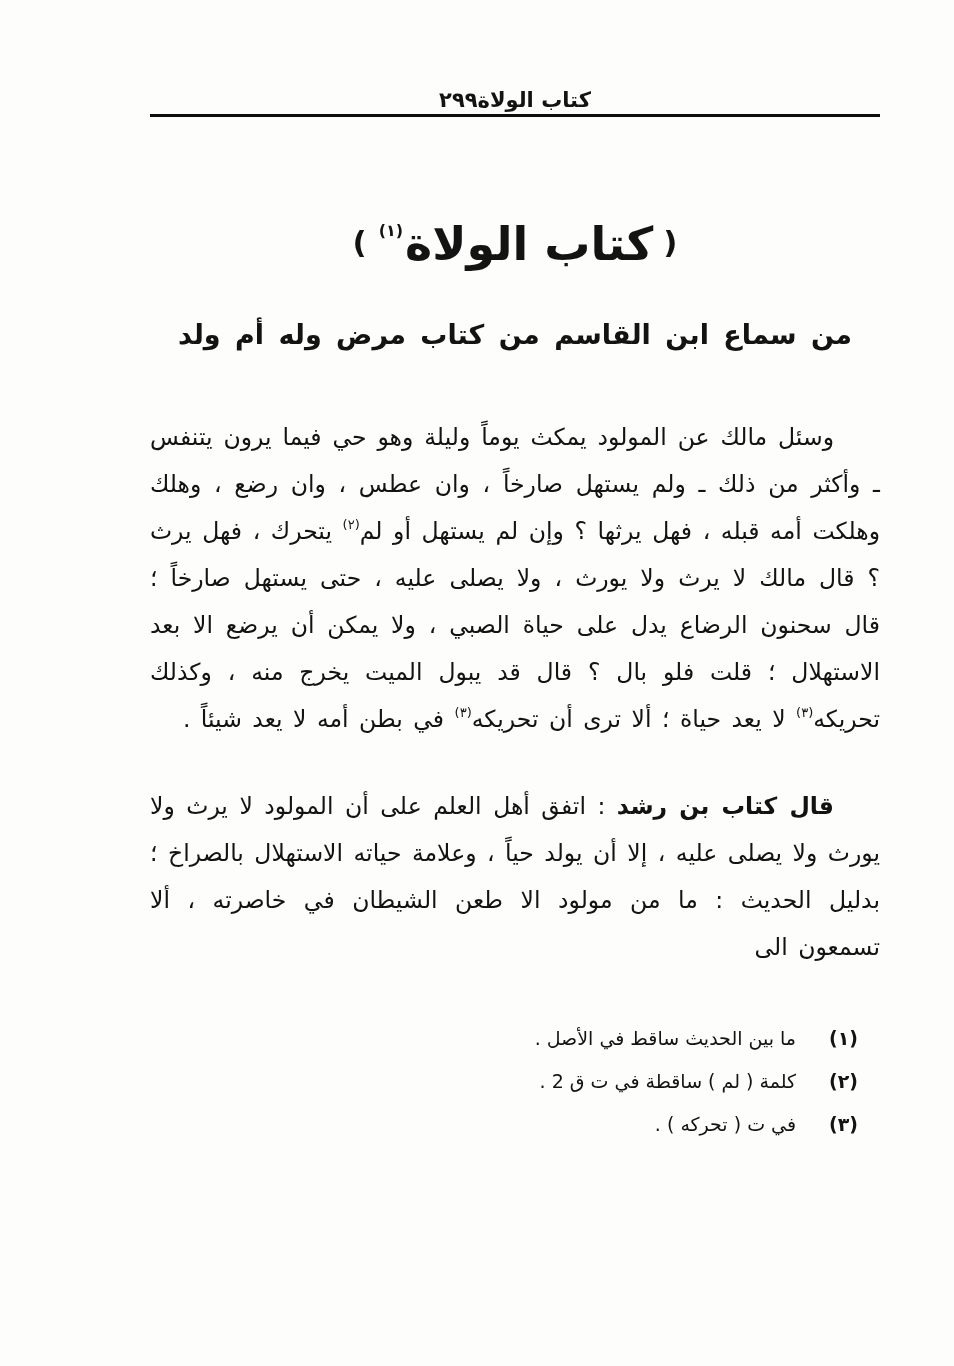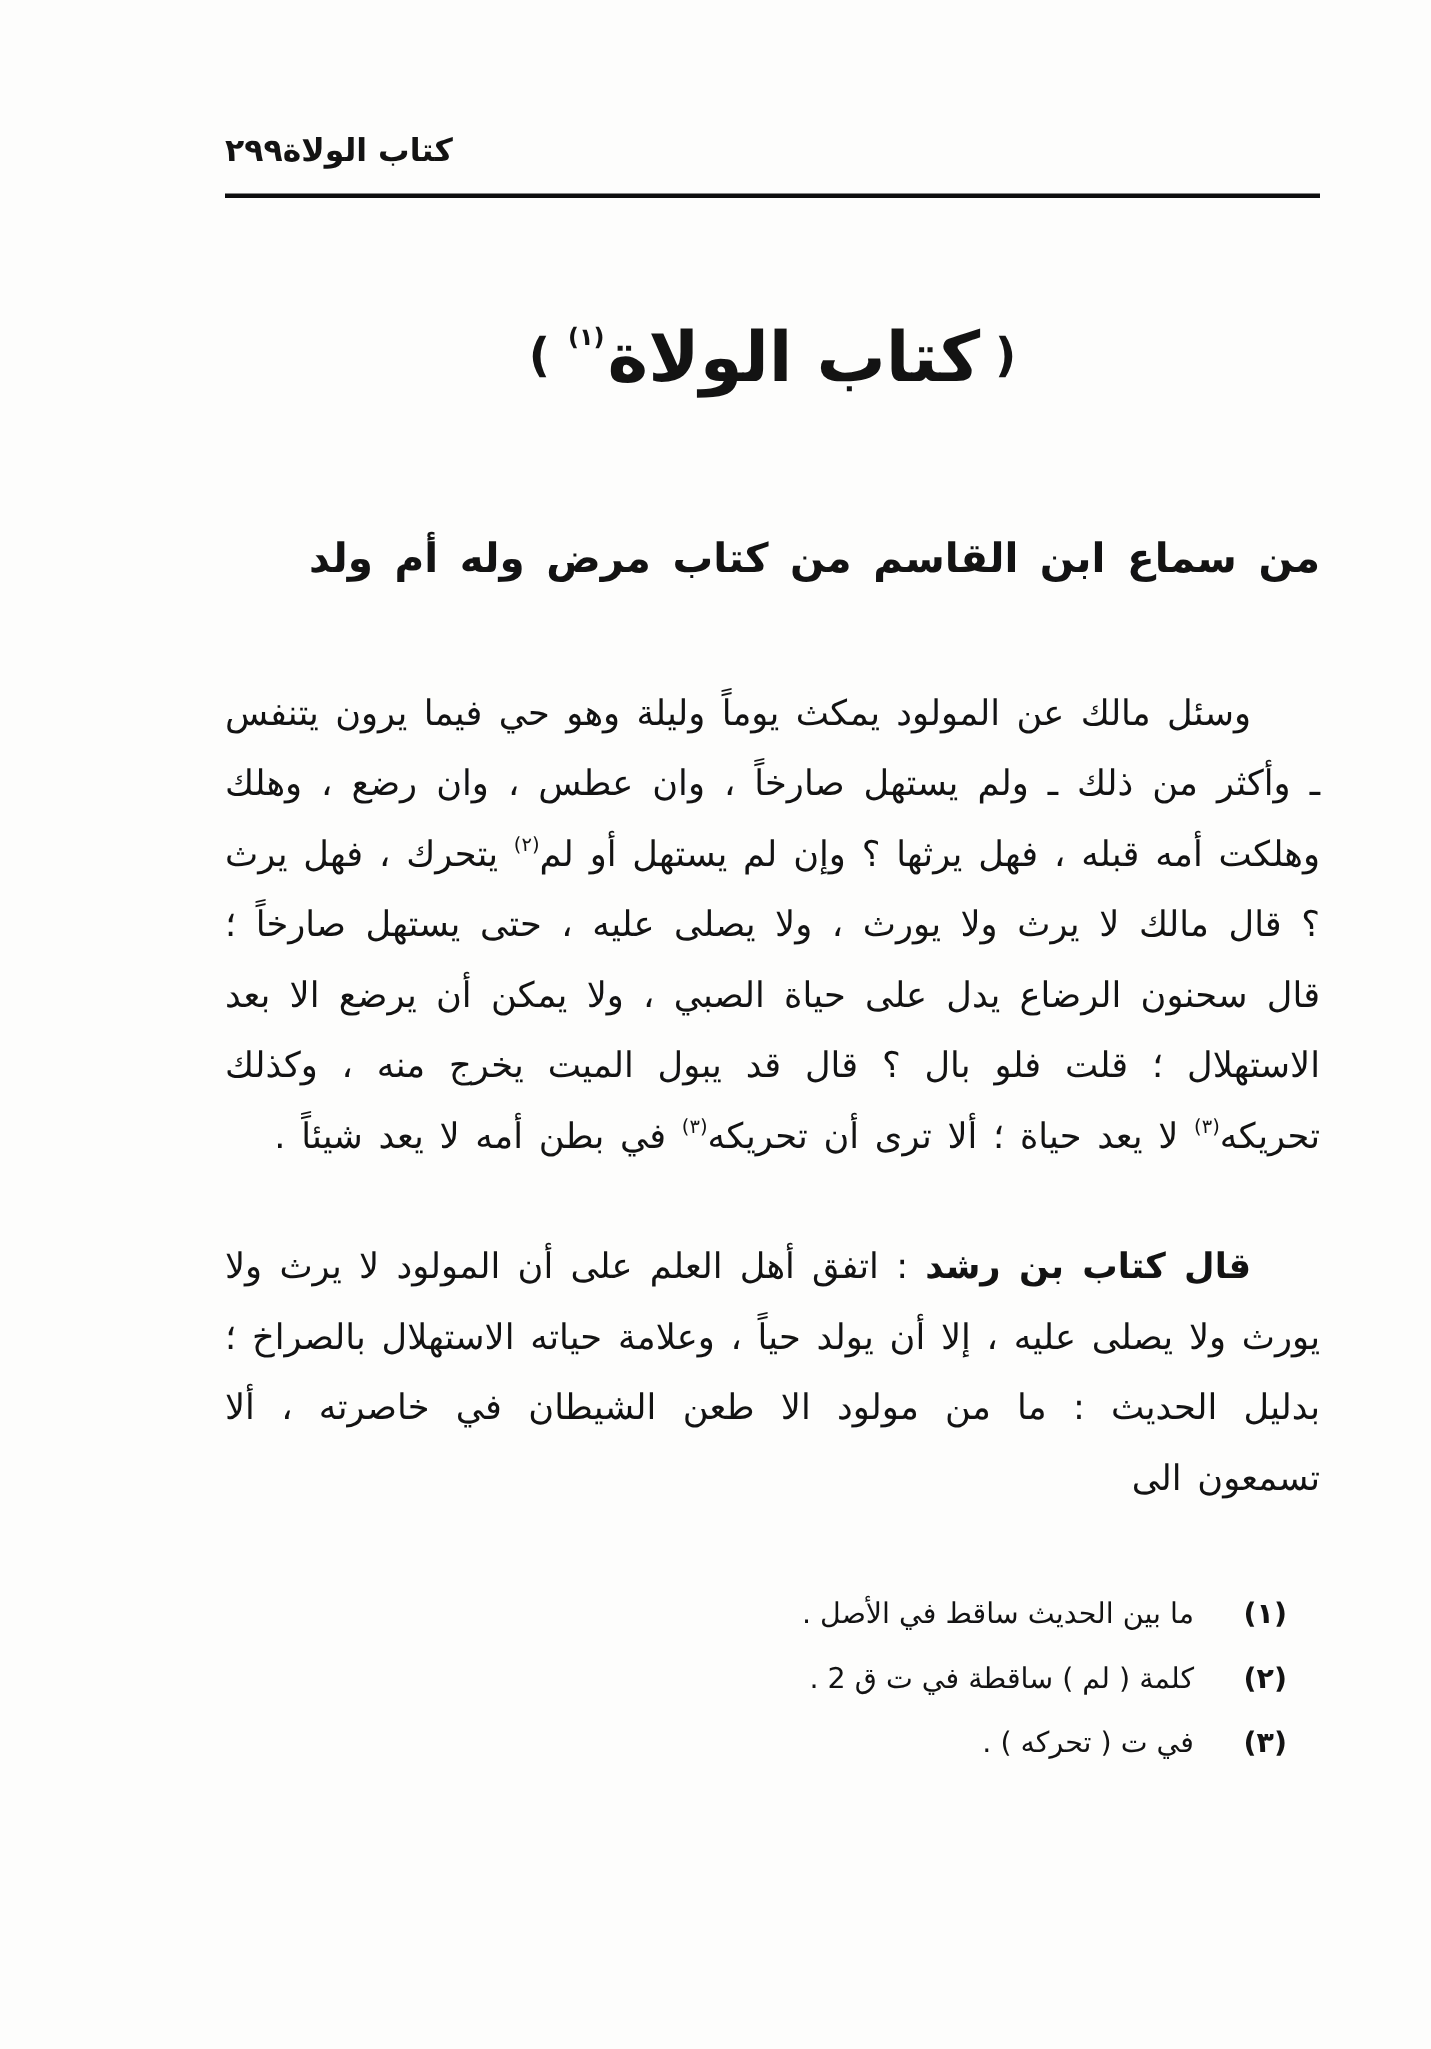--- a/index.html
+++ b/index.html
@@ -13,32 +13,32 @@
     font-family: "DejaVu Sans", sans-serif;
     padding: 88px 74px 0 150px;
     overflow: hidden;
     position: relative;
   }
   .content { width: 730px; }
 
   
   .page-header {
     display: flex;
-    justify-content: flex-start;
+    justify-content: center;
     align-items: flex-end;
     font-weight: bold;
     font-size: 21px;
-    padding-bottom: 17px;
+    padding-bottom: 2px;
   }
   .header-rule { height: 3px; background: #0e0e0e; }
 
   
   .book-title {
     text-align: center;
-    margin-top: 79px;
+    margin-top: 100px;
     direction: rtl;
     white-space: nowrap;
   }
   .title-text {
     font-size: 46px;
     font-weight: bold;
     letter-spacing: 1px;
   }
   .title-paren {
     font-size: 31px;
@@ -49,25 +49,25 @@
   .title-footnote-ref {
     font-size: 16px;
     font-weight: bold;
     vertical-align: 24px;
     margin: 0 2px;
   }
 
   
   .section-heading {
     direction: rtl;
-    text-align: right;
+    text-align: center;
     font-size: 27px;
     font-weight: bold;
     word-spacing: 5px;
-    margin-top: 92px;
+    margin-top: 48px;
   }
 
   
   .body-par {
     direction: rtl;
     text-align: justify;
     text-indent: 46px;
     font-size: 23.5px;
     line-height: 47px;
     word-spacing: 3px;

